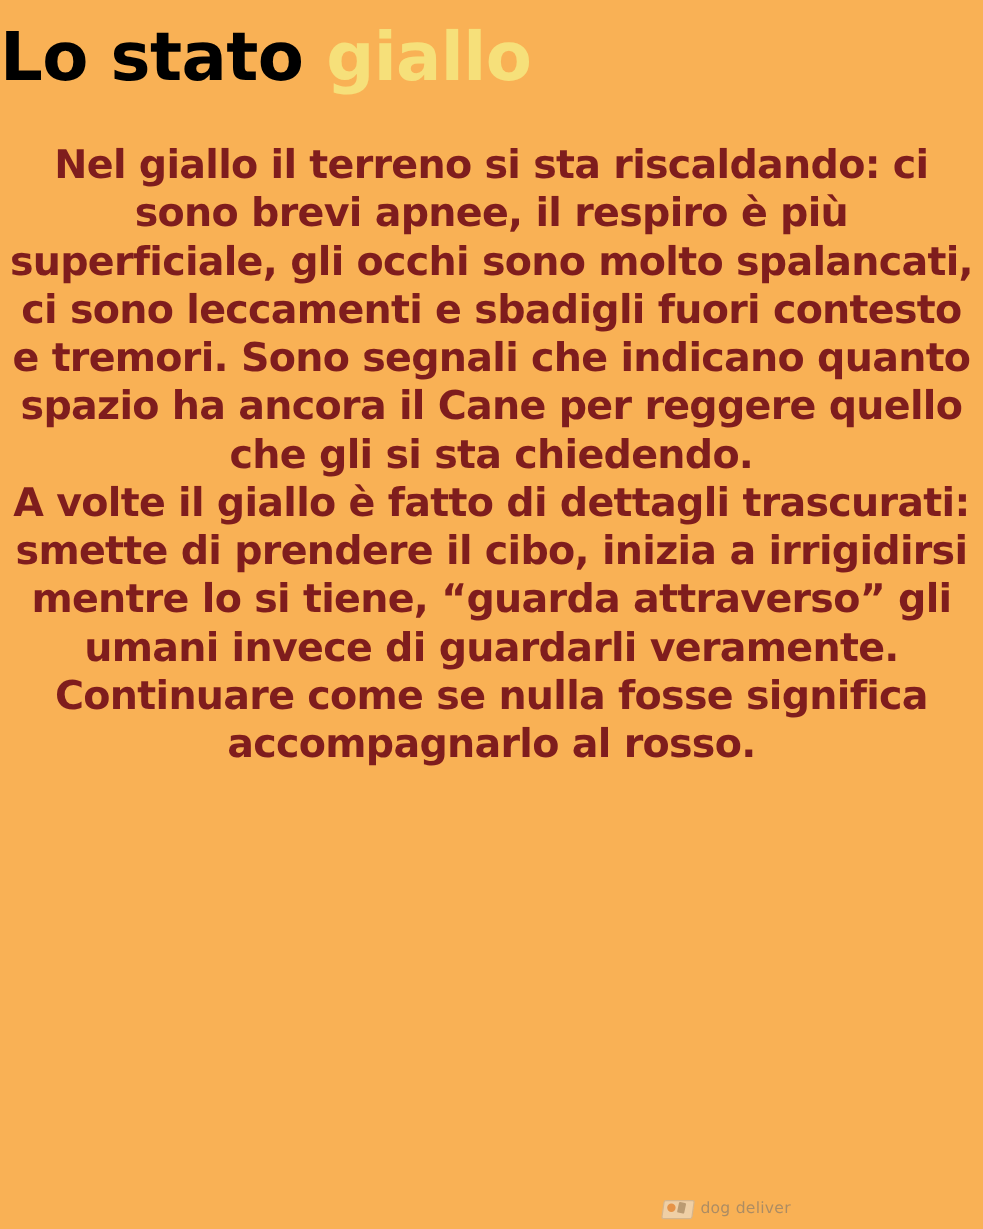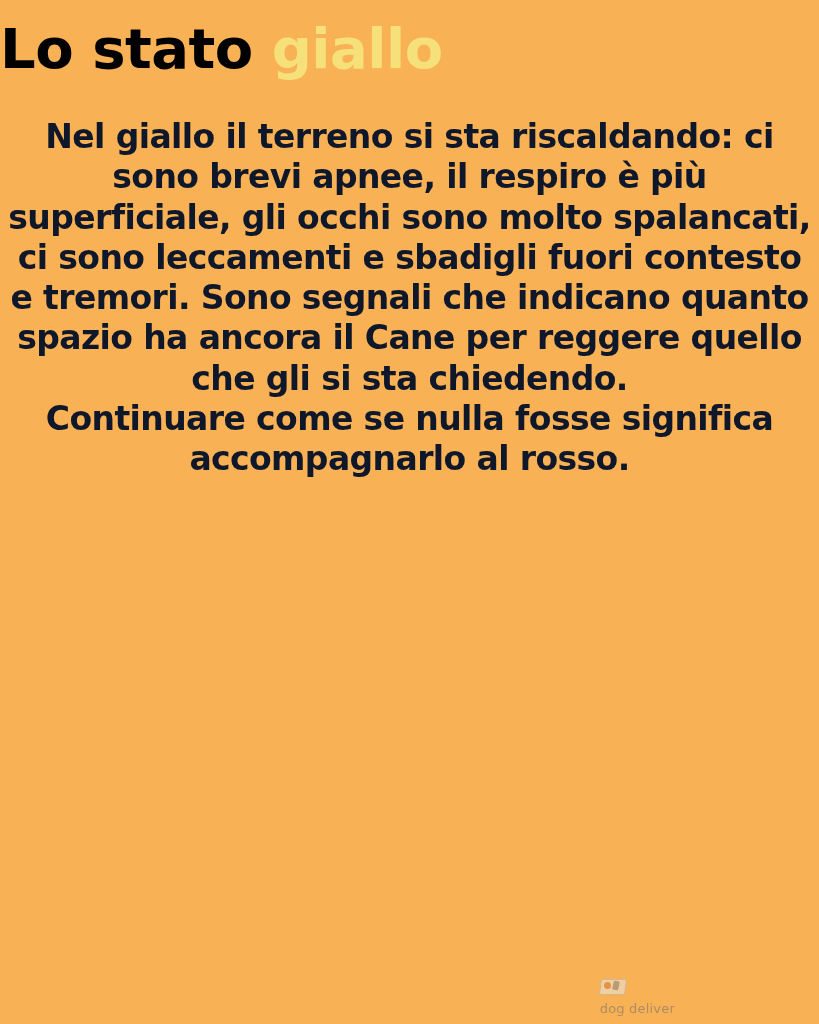--- a/index.html
+++ b/index.html
@@ -44,34 +44,34 @@
     color: #f6e07a;
   }
   .body-text {
     margin-top: 16px;
     padding: 0 6px;
     text-align: center;
     font-family: "DejaVu Sans", sans-serif;
     font-size: 33px;
     font-weight: bold;
     line-height: 1.22;
-    color: #0f172a;
+    color: #7f1d1d;
     letter-spacing: -0.6px;
   }
   .body-text p {
     margin: 0;
   }
   .watermark {
     position: absolute;
-    right: 144px;
+    right: 160px;
     bottom: 8px;
     display: flex;
+    align-items: center;
     gap: 6px;
     opacity: 0.55;
-    flex-direction: column;
   }
   .watermark .mark-icon {
     width: 26px;
     height: 18px;
     display: inline-block;
     position: relative;
   }
   .watermark .mark-icon .box {
     position: absolute;
     left: 0;
@@ -112,20 +112,21 @@
 </head>
 <body style="background: rgb(249, 177, 85);">
 
 <div class="page">
 
 
   <h1 class="title"><span>Lo stato </span><span class="accent">giallo</span></h1>
 
   <div class="body-text">
     <p>Nel giallo il terreno si sta riscaldando: ci sono brevi apnee, il respiro è più superficiale, gli occhi sono molto spalancati, ci sono leccamenti e sbadigli fuori contesto e tremori. Sono segnali che indicano quanto spazio ha ancora il Cane per reggere quello che gli si sta chiedendo.</p>
+    <p>A volte il giallo è fatto di dettagli trascurati: smette di prendere il cibo, inizia a irrigidirsi mentre lo si tiene, “guarda attraverso” gli umani invece di guardarli veramente.</p>
     <p>Continuare come se nulla fosse significa accompagnarlo al rosso.</p>
   </div>
 
   <div class="watermark">
     <span class="mark-icon">
       <span class="box"></span>
       <span class="dot"></span>
       <span class="dot2"></span>
     </span>
     <span class="mark-text">dog deliver</span>

